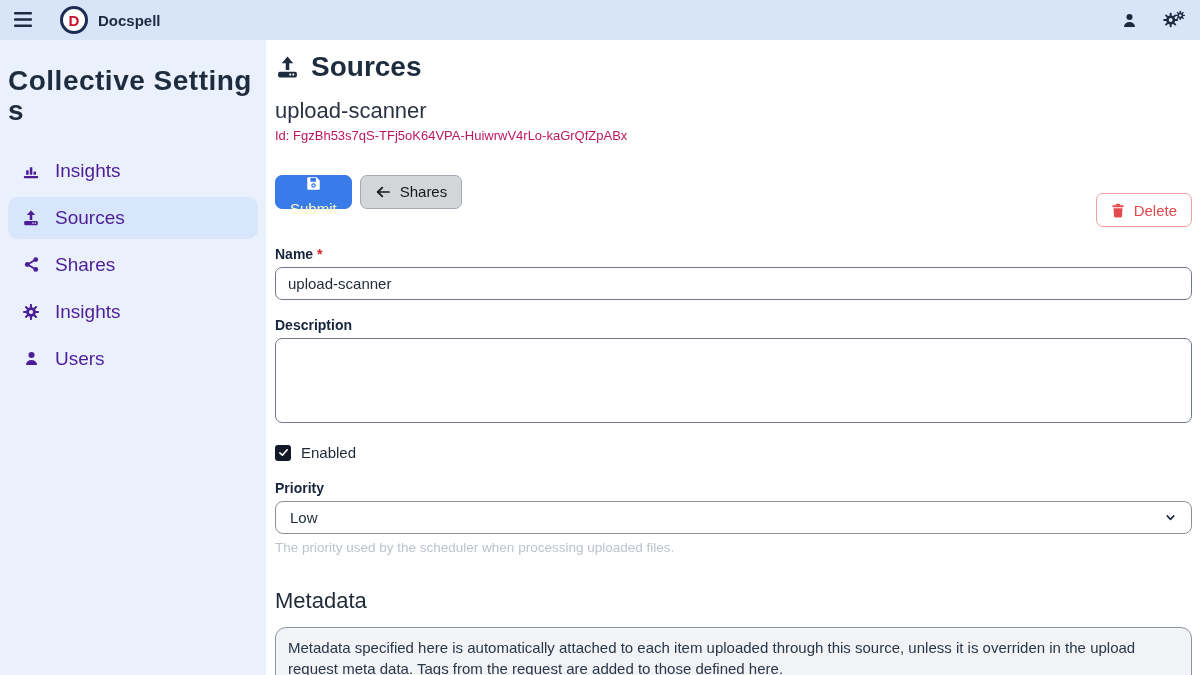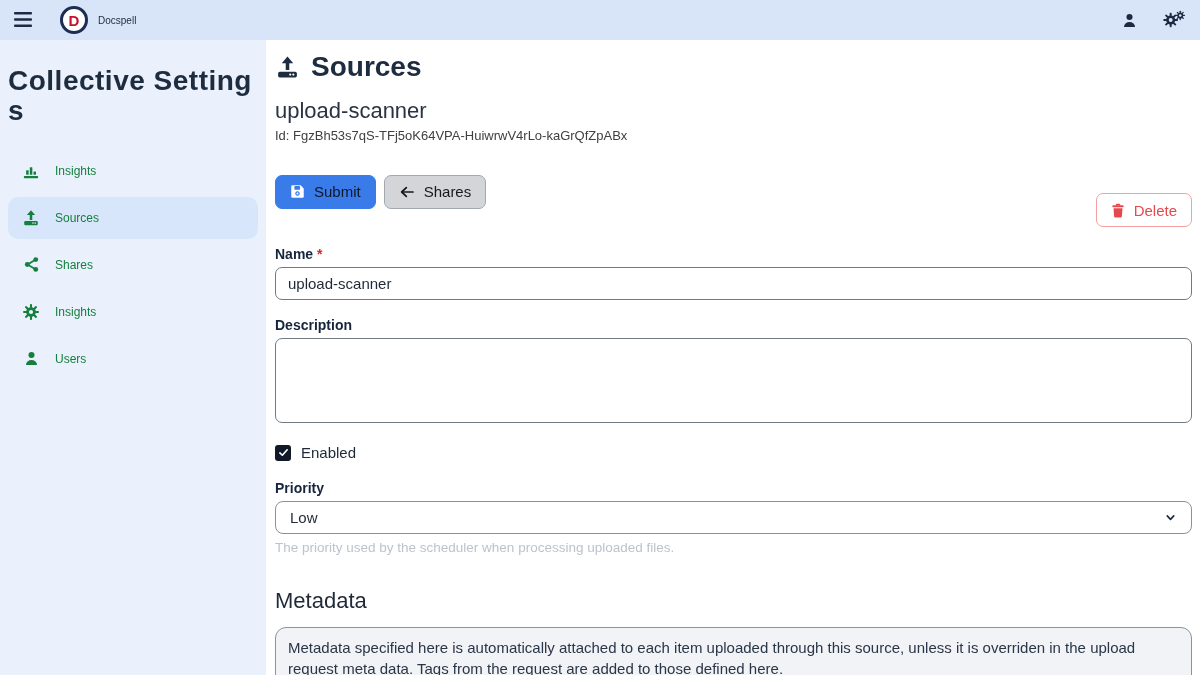--- a/index.html
+++ b/index.html
@@ -16,53 +16,53 @@
     height:40px; background:#d8e4f8; display:flex; align-items:center;
     padding:0 14px; color:#1c2b41;
   }
   .icon-btn { background:none; border:none; padding:0; color:#1c2b41; cursor:pointer; display:flex; align-items:center; }
   .logo-wrap { display:flex; align-items:center; margin-left:26px; }
   .logo-circle {
     width:28px; height:28px; border-radius:50%; background:#ffffff;
     border:3.5px solid #1d2c52; display:flex; align-items:center; justify-content:center;
   }
   .logo-circle span { color:#c8102e; font-weight:bold; font-size:15px; line-height:1; transform:translateY(-0.5px); }
-  .app-name { font-weight:normal; font-size:10px; margin-left:10px; }
+  .app-name { font-weight:bold; font-size:15px; margin-left:10px; }
   .topbar-right { margin-left:auto; display:flex; align-items:center; gap:24px; }
 
   
   .layout { display:flex; height:635px; }
 
   
   .sidebar { width:266px; background:#eaf1fd; padding:8px; flex-shrink:0; }
   .sidebar-title {
     font-size:28px; font-weight:bold; color:#1e2c3f; line-height:1.07;
     letter-spacing:0.5px; word-break:break-all; margin:18px 0 24px 0;
   }
   .nav-item {
     display:flex; align-items:center; gap:14px; height:42px; padding:0 13px;
-    border-radius:10px; font-size:12px; color:#15803d; margin-bottom:5px; cursor:pointer;
+    border-radius:10px; font-size:19px; color:#4c1d95; margin-bottom:5px; cursor:pointer;
   }
   .nav-item.active { background:#d8e6fb; }
   .nav-icon { width:20px; display:flex; justify-content:center; }
 
   
   .main { flex:1; padding:8px 8px 0 9px; background:#ffffff; }
   .main-header { display:flex; align-items:center; gap:11px; margin-top:3px; }
   .main-title { font-size:28px; font-weight:bold; color:#1e2c3f; }
   .source-name { font-size:22px; color:#2a3342; margin-top:15px; }
-  .source-id { font-size:13px; color:#404040; margin-top:4px; }
+  .source-id { font-size:13px; color:#be185d; margin-top:4px; }
 
   .btn-row { display:flex; gap:8px; margin-top:13px; align-items:center; }
   .btn {
     height:34px; border-radius:7px; font-size:15px; display:inline-flex;
     align-items:center; gap:9px; padding:0 14px; cursor:pointer;
     font-family:"Liberation Sans", sans-serif;
   }
-  .btn-primary { background:#3a7bea; border:1px solid #3a7bea; color:#0f172a; }
+  .btn-primary { background:#3a7bea; border:1px solid #3a7bea; color:#fef9c3;flex-direction:column; }
   .btn-secondary { background:#d3d5d9; border:1px solid #a3a9b3; color:#15181d; }
   .btn-danger { background:#ffffff; border:1px solid #f4a0a3; color:#e5484d; margin-left:auto;margin-top:37px; }
 
   .field-label { font-size:14px; font-weight:bold; color:#16243c; }
   .required-mark { color:#dc2626; font-weight:bold; }
   .mt-name { margin-top:19px; }
   .mt-desc { margin-top:17px; }
   .mt-prio { margin-top:19px; }
   .mt-folder { margin-top:19px; }
 

